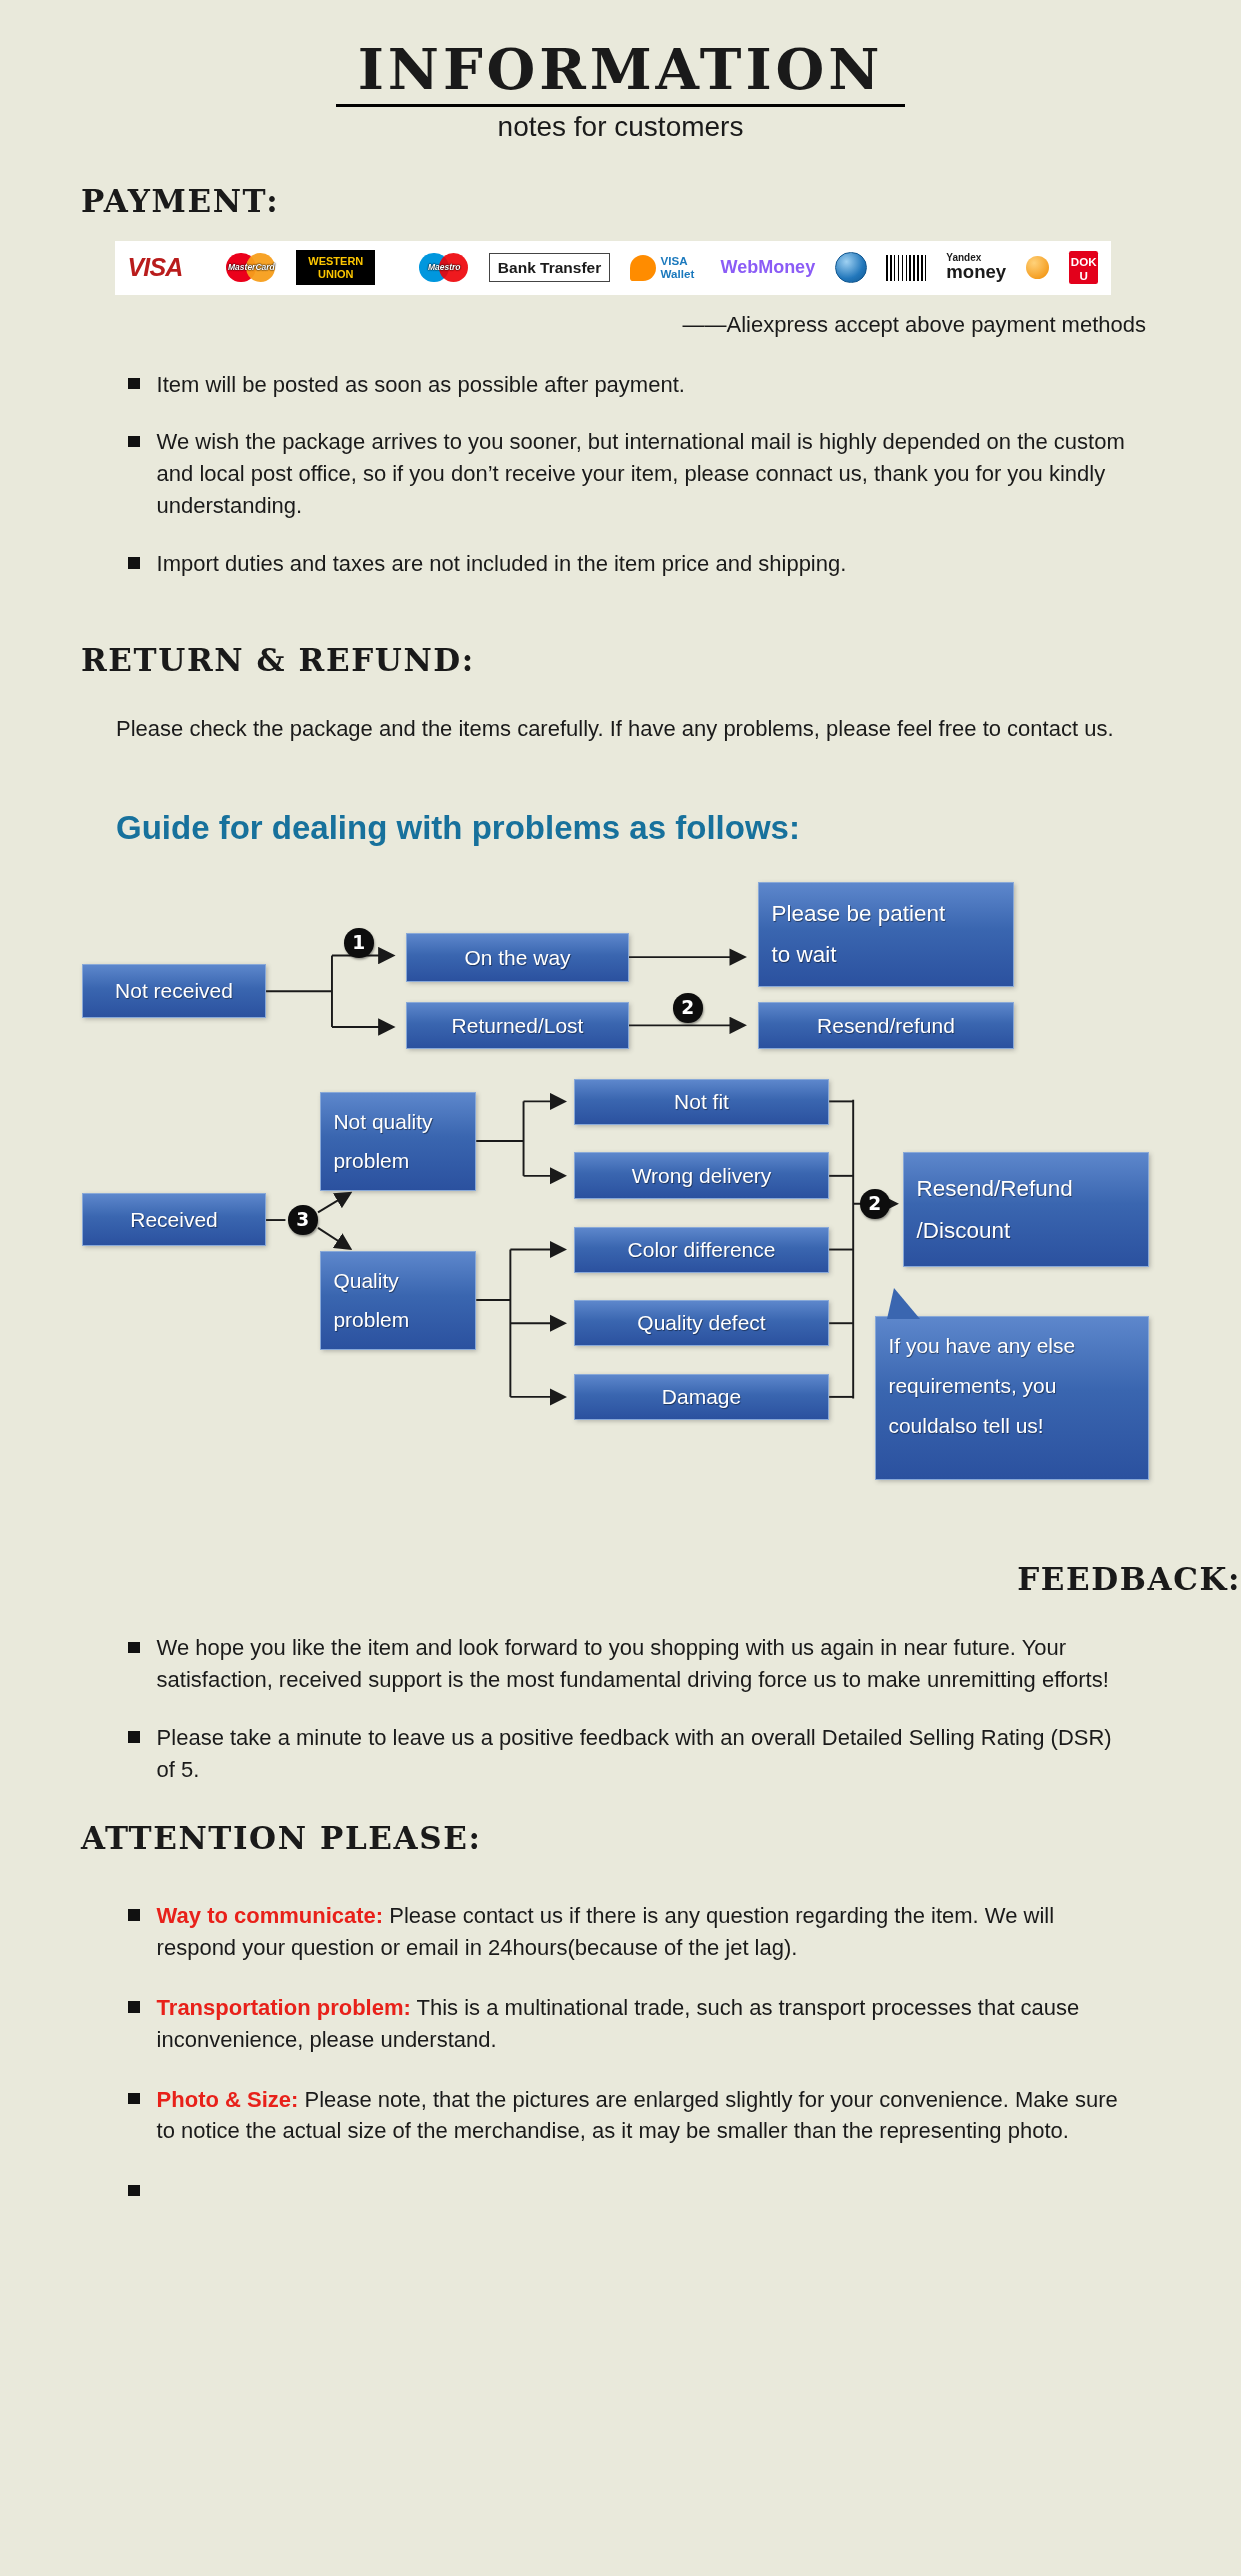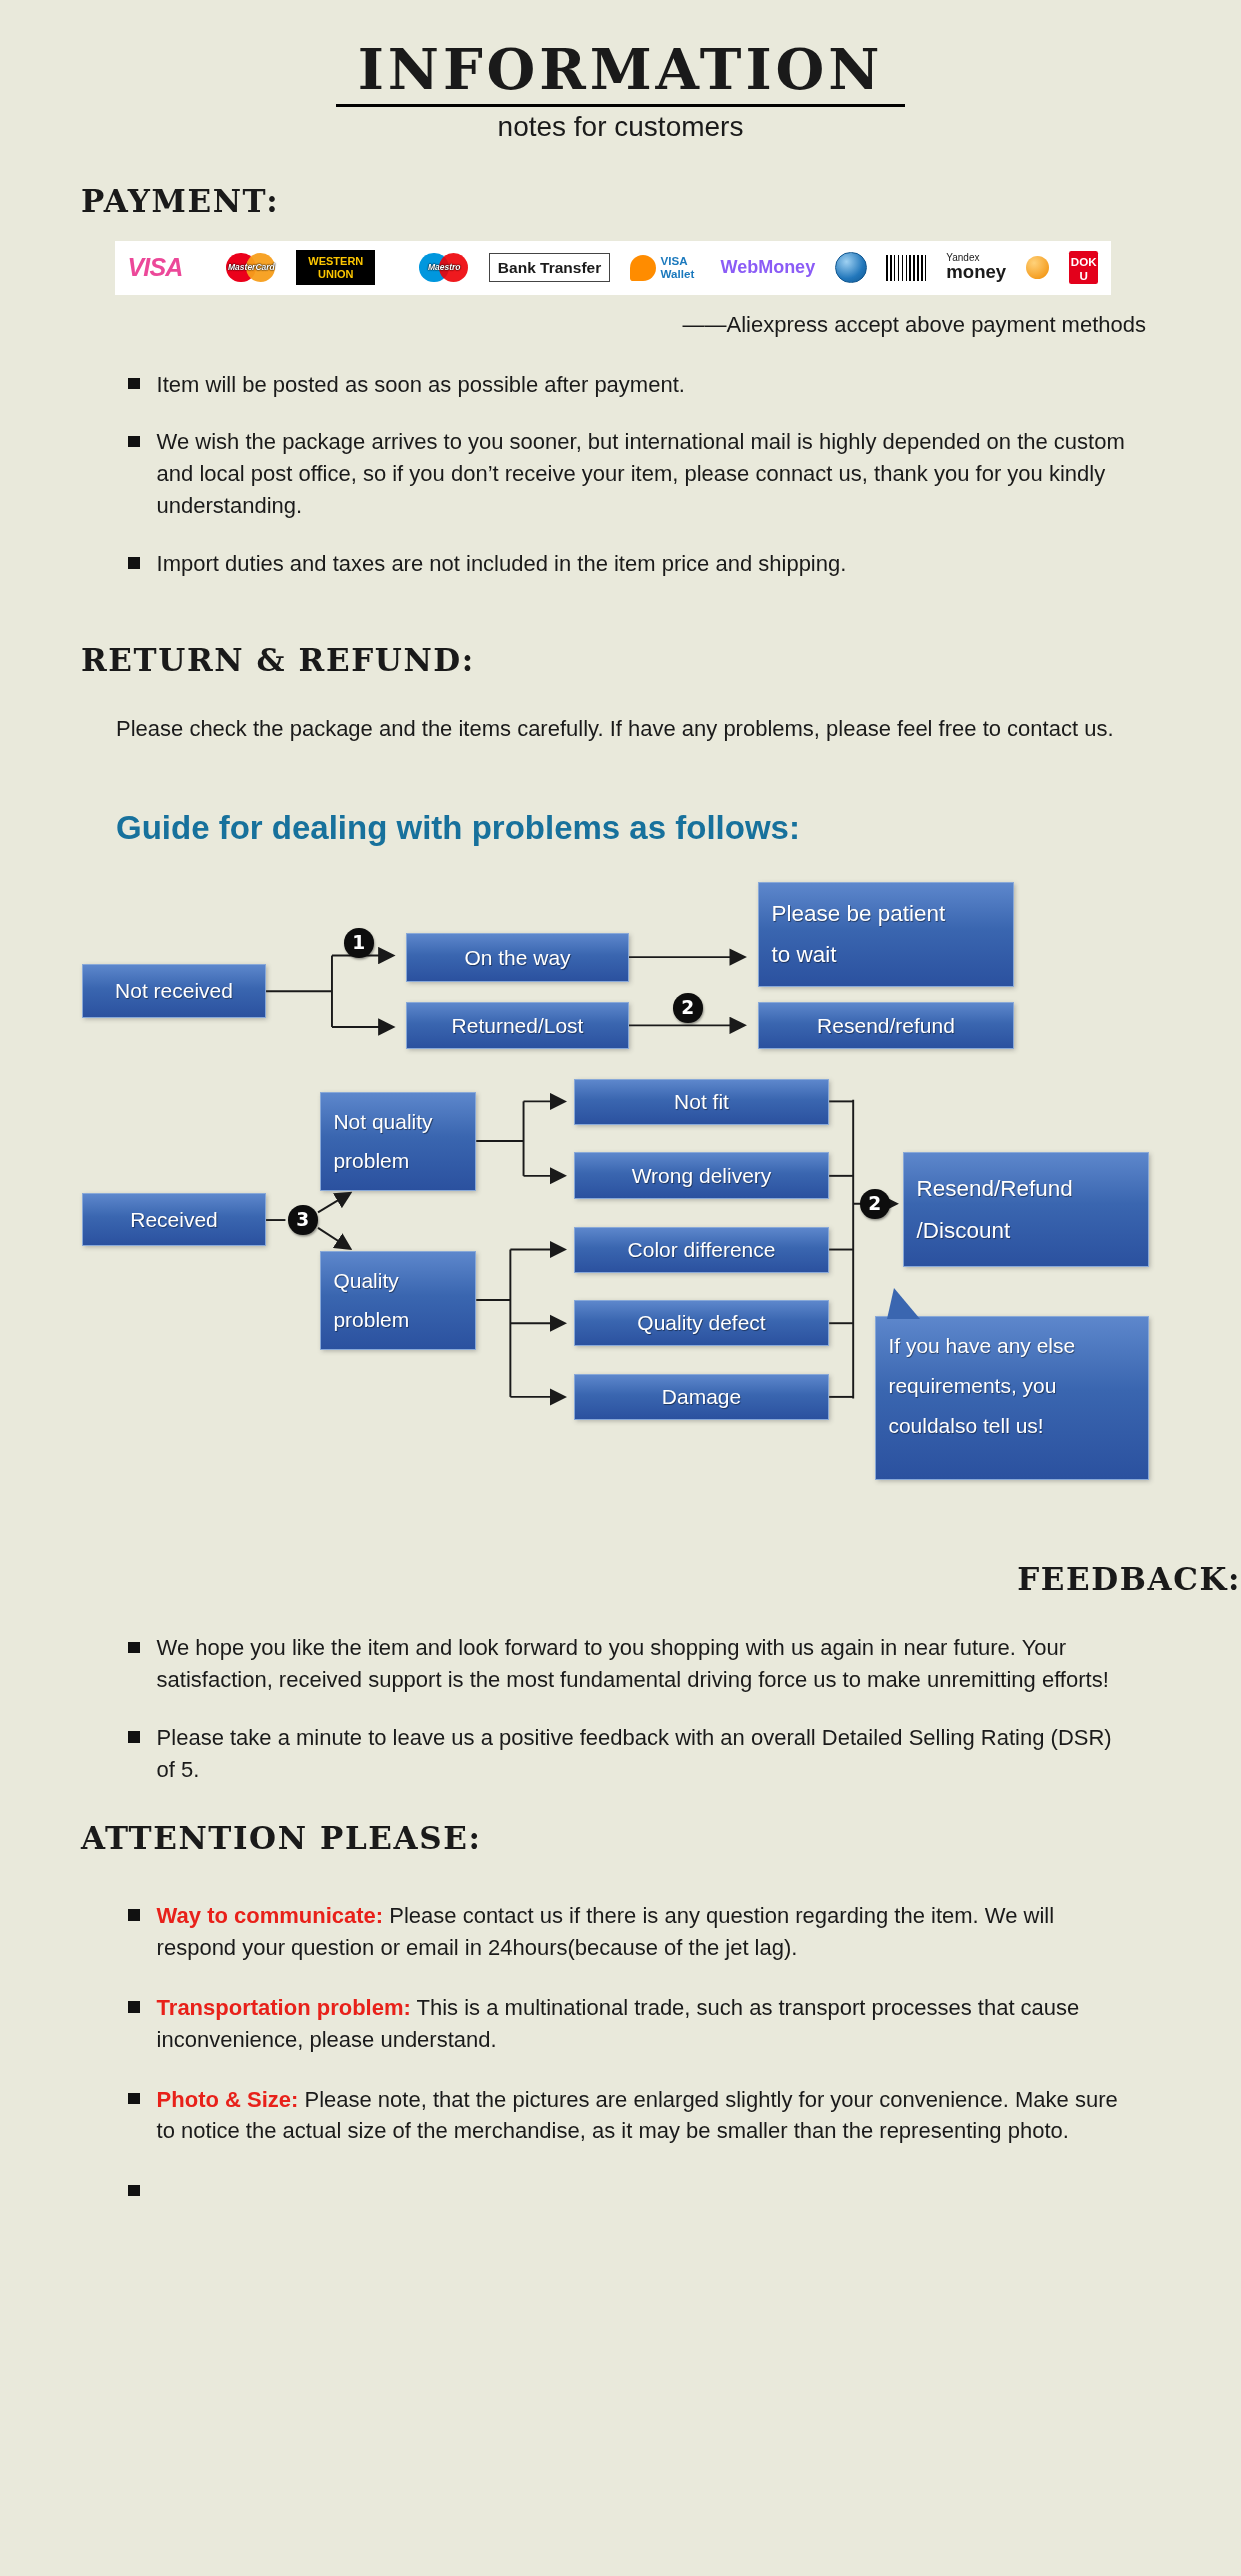--- a/index.html
+++ b/index.html
@@ -19,21 +19,21 @@
     font-family:"DejaVu Serif",serif;font-weight:bold;font-size:31px;
     letter-spacing:1.6px;margin-left:81px;line-height:1.2;
   }
   .payment-heading{margin-top:40px;}
   .pay-strip{
     width:996px;height:54px;background:#ffffff;margin:20px 0 0 115px;
     display:flex;align-items:center;justify-content:space-between;
     gap:6.2px;padding:0 12.4px;box-sizing:border-box;
   }
   .pm{flex:0 0 auto;}
-  .pm-visa{color:#ec4899;font-style:italic;font-weight:bold;font-size:25px;letter-spacing:-0.8px;}
+  .pm-visa{color:#b91c1c;font-style:italic;font-weight:bold;font-size:25px;letter-spacing:-0.8px;}
   .pm-circles{position:relative;width:50px;height:31px;margin-left:24px;}
   .cc{position:absolute;width:29.5px;height:29.5px;border-radius:50%;top:0.8px;}
   .mc-red{left:0;background:#eb001b;}
   .mc-org{left:19.4px;background:#f79e1b;opacity:.95;}
   .ma-blue{left:0;background:#0097de;}
   .ma-red{left:19.4px;background:#ed0006;opacity:.9;}
   .cc-lbl{
     position:absolute;width:100%;left:0;top:10px;text-align:center;
     font-style:italic;font-weight:bold;font-size:8.5px;color:#fff;
     text-shadow:0 0 1.6px #000,0 0 1.6px #000;
@@ -44,21 +44,21 @@
   }
   .pm-bank{border:1.6px solid #444;font-weight:bold;font-size:15.5px;padding:4.7px 7.8px;white-space:nowrap;}
   .pm-qiwi{display:flex;align-items:center;gap:4.7px;}
   .qiwi-icon{width:26px;height:26px;border-radius:50% 50% 50% 12%;background:#ff8c00;}
   .qiwi-lbl{color:#1b79bd;font-weight:bold;font-size:11.6px;line-height:1.1;width:40px;display:inline-block;}
   .pm-wm{color:#8b5cf6;font-weight:bold;font-size:18px;}
   .globe-icon{width:29.5px;height:29.5px;border-radius:50%;border:0.8px solid #10568f;
     background:radial-gradient(circle at 35% 30%,#9fd1f2,#2277bb 60%,#10568f);}
   .barcode-icon{width:40px;height:26px;background:repeating-linear-gradient(90deg,#000 0 1.6px,#fff 1.6px 3.9px);}
   .pm-yandex{display:flex;flex-direction:column;line-height:1;}
-  .y-top{font-weight:normal;font-size:10px;}
+  .y-top{font-weight:bold;font-size:10px;}
   .y-bottom{font-weight:bold;font-size:18.6px;}
   .coin-icon{width:23px;height:23px;border-radius:50%;background:radial-gradient(circle at 35% 30%,#ffd27a,#f08a00);}
   .pm-doku{
     width:29.5px;height:33px;background:#e3001b;color:#fff;font-weight:bold;font-size:11.6px;
     line-height:1.2;word-break:break-all;text-align:center;padding-top:3.9px;
     box-sizing:border-box;border-radius:2.3px;
   }
   .pay-note{text-align:right;margin:17px 95px 0 0;font-size:22px;padding-left:11px;}
   .shipping-heading{margin-top:70px;}
   .bullets{margin-left:128px;width:1004px;}

